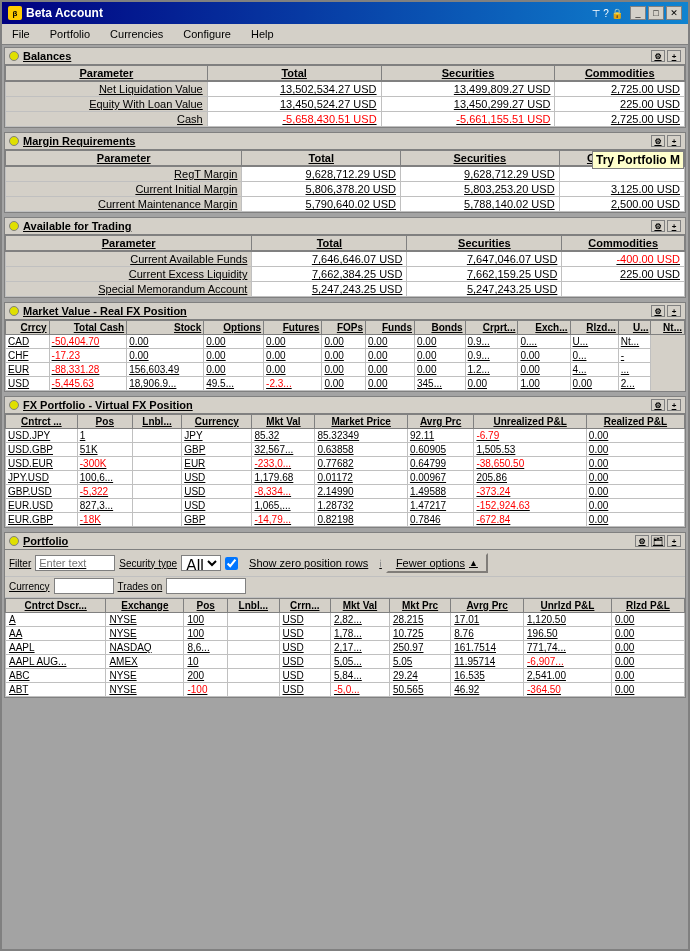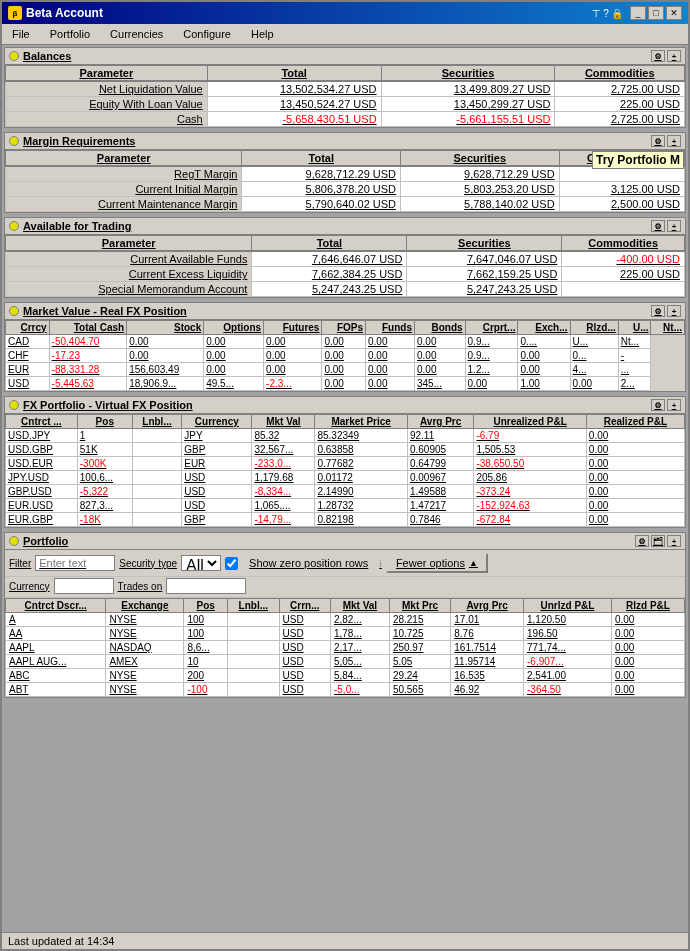--- a/index.html
+++ b/index.html
@@ -753,16 +753,13 @@
               <td class="negative">-364.50</td>
               <td>0.00</td>
             </tr>
           </tbody>
         </table>
       </div>
     </div>
 
   </div>
 
-  <div class="status-bar">
-    <span>Last updated at 14:34</span>
-  </div>
 </div>
 
 </body></html>

